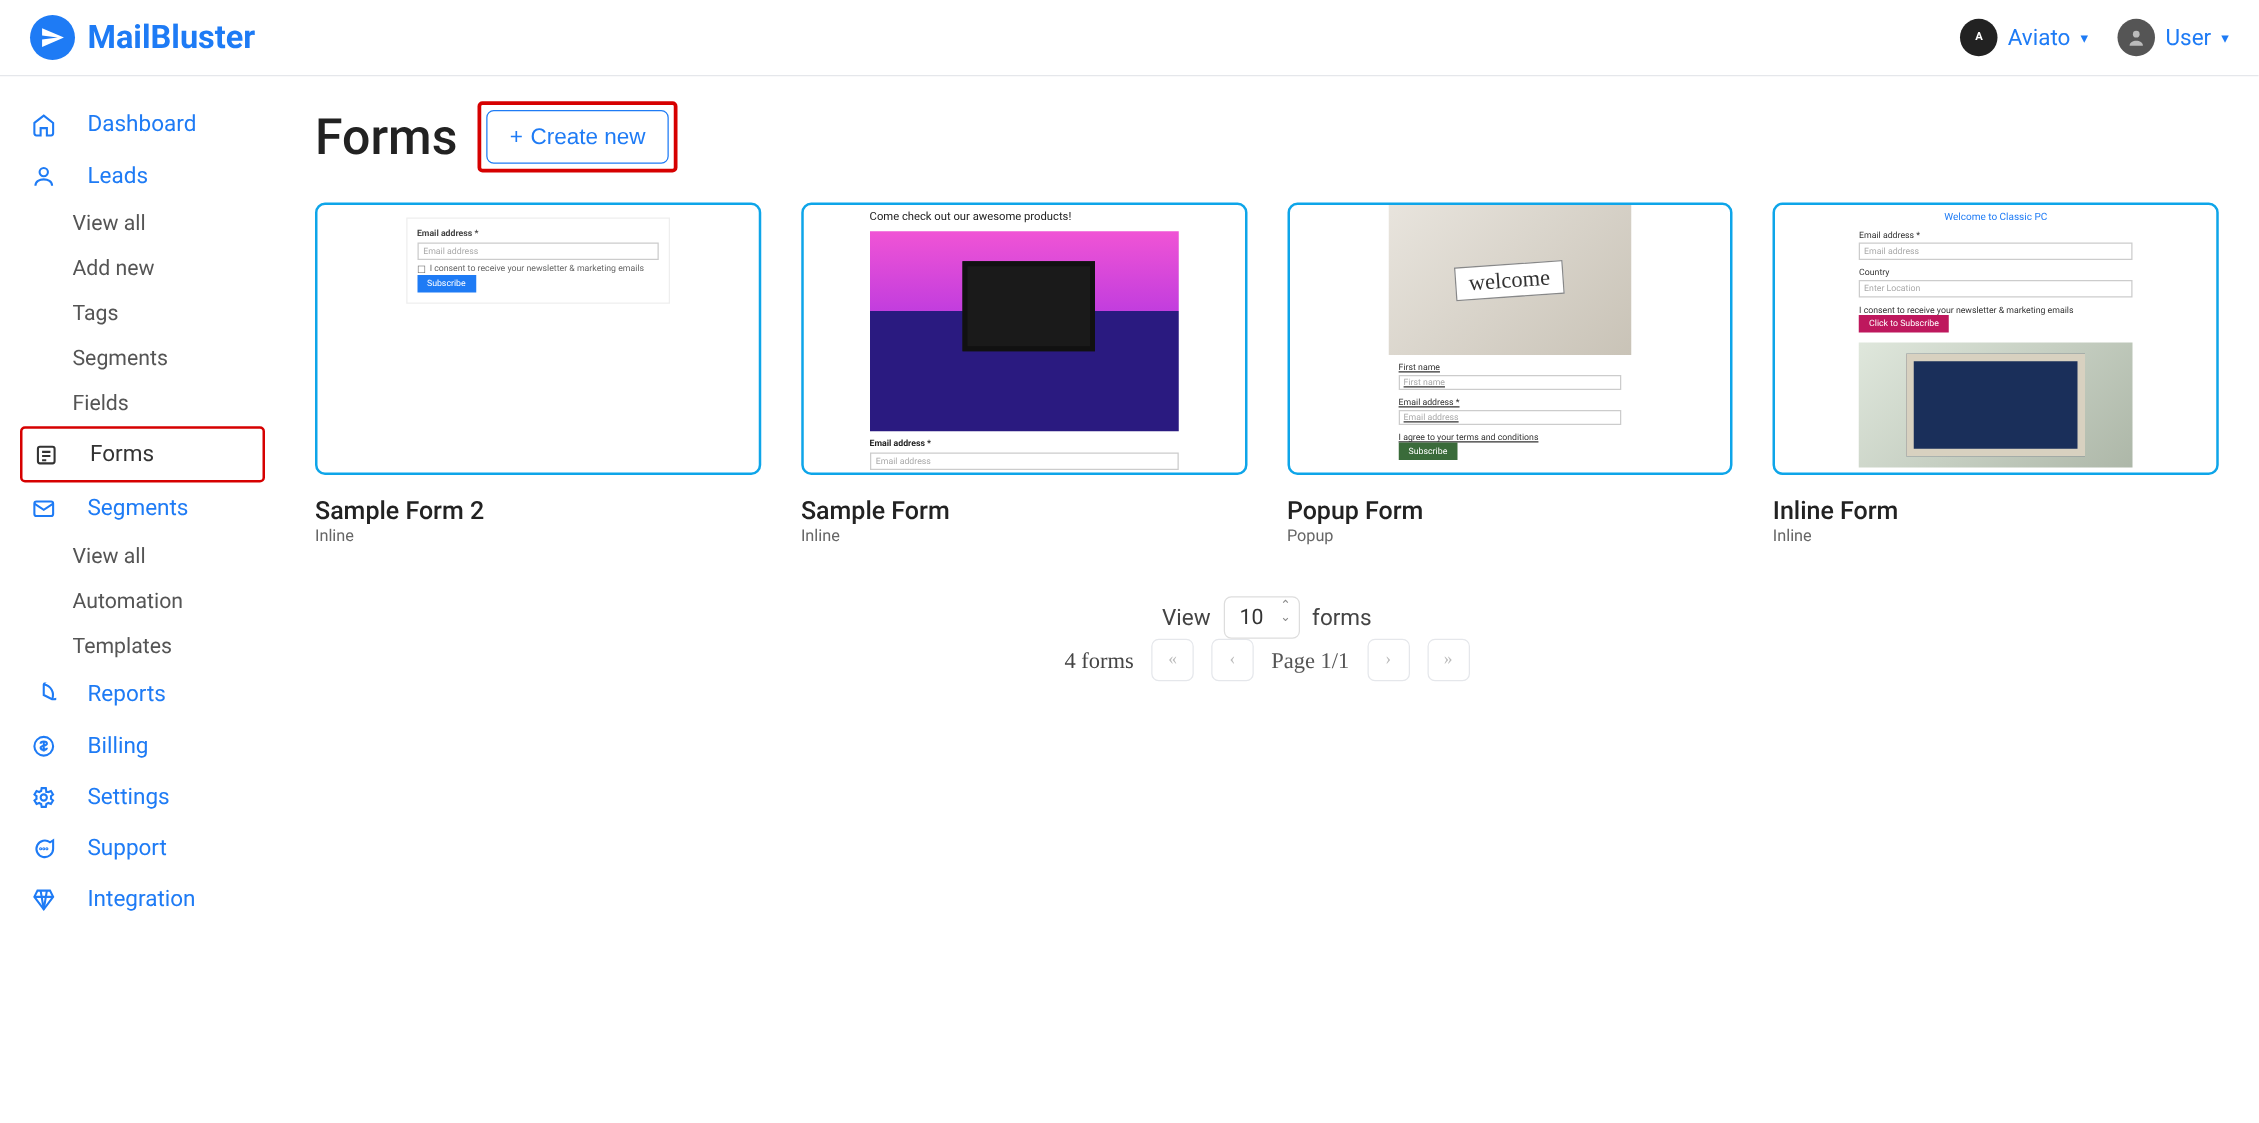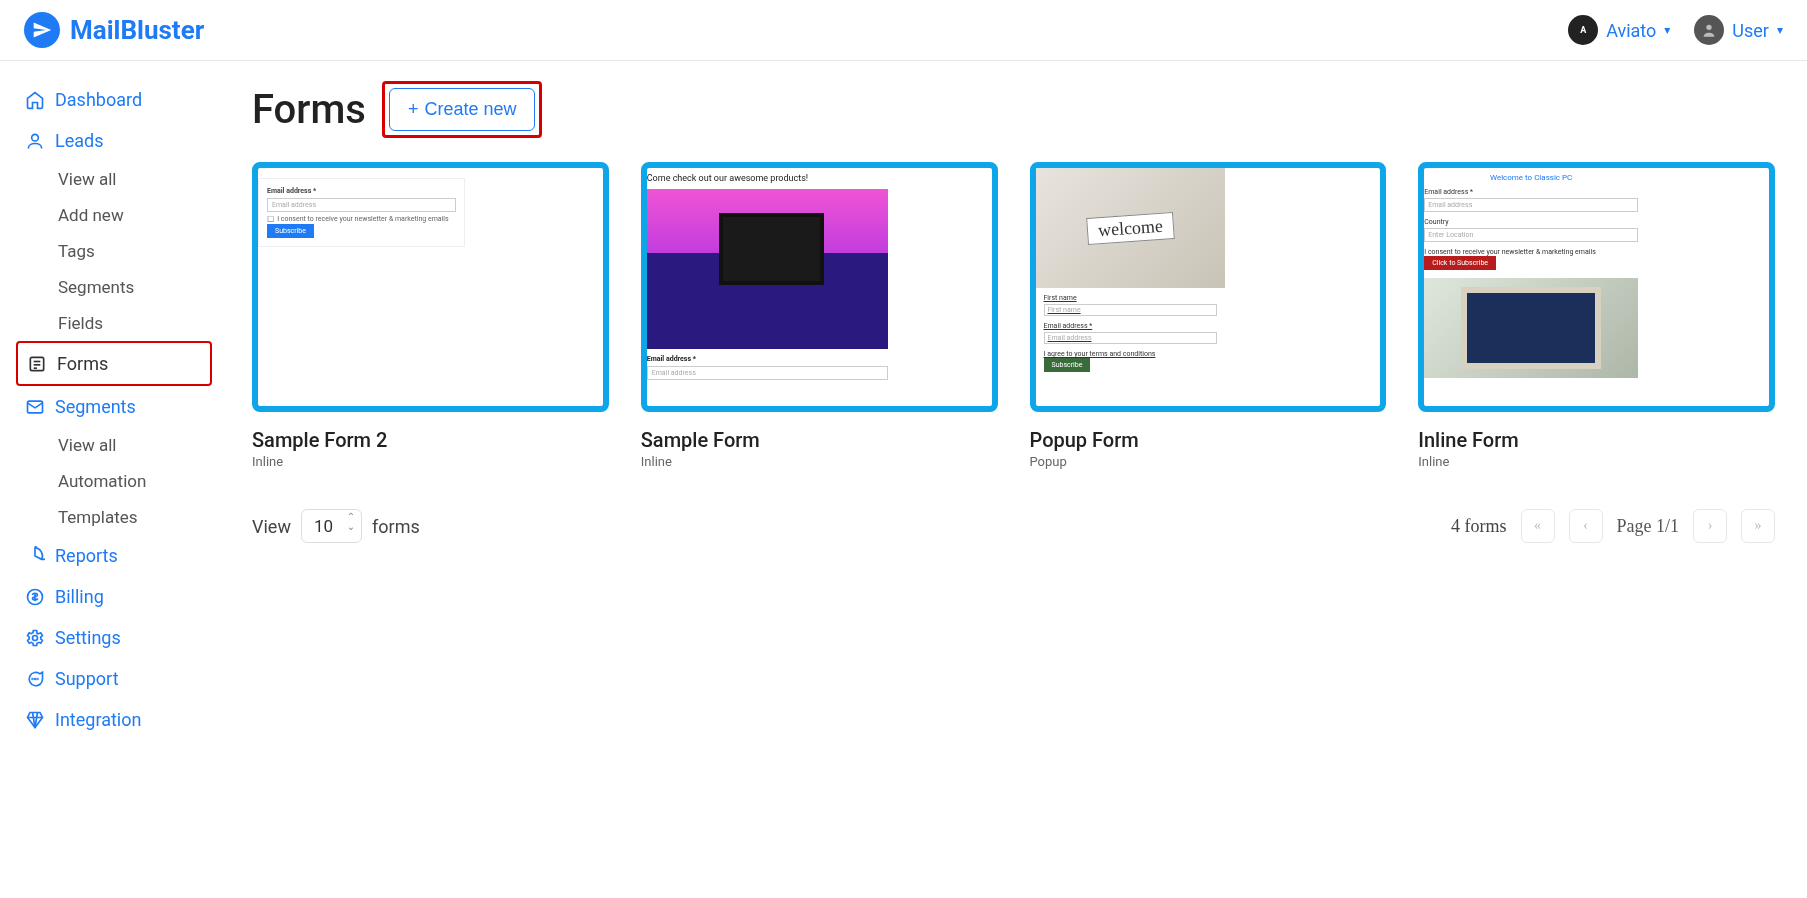--- a/index.html
+++ b/index.html
@@ -55,21 +55,21 @@
   .chev { font-size: 12px; color:#1e7bf5; }
 
   .layout { display: flex; }
   .sidebar {
     width: 220px;
     padding: 18px 8px 18px 16px;
   }
   .side-item {
     display: flex;
     align-items: center;
-    gap: 9px;
+    gap: 24px;
     padding: 10px 8px;
     color: #1e7bf5;
     font-size: 18px;
     cursor: pointer;
   }
   .side-item .icon { width: 22px; display:flex; align-items:center; justify-content:center; }
   .side-sub {
     padding: 8px 8px 8px 42px;
     color: #555;
     font-size: 17px;
@@ -116,27 +116,27 @@
   .cards {
     display: grid;
     grid-template-columns: repeat(4, 1fr);
     gap: 32px;
     margin-bottom: 30px;
   }
   .card {
     cursor: pointer;
   }
   .card-thumb {
-    border: 6px solid #0ea5e9;
+    border: 2px solid #0ea5e9;
     border-radius: 8px;
-    height: 250px;
+    height: 218px;
     overflow: hidden;
     display:flex;
     align-items:flex-start;
-    justify-content:flex-start;
+    justify-content:center;
     background:#fff;
   }
   .card-title {
     margin-top: 16px;
     font-size: 20px;
     font-weight: 500;
     color: #222;
   }
   .card-sub {
     font-size: 13px;
@@ -181,36 +181,37 @@
     display:flex; align-items:center; justify-content:center;
     color:#333; font-family:cursive; font-size:18px;
   }
   .mock3 .photo span { background:#fff; padding:2px 10px; border:1px solid #888; transform:rotate(-4deg); }
   .mock3 .body { padding:6px 8px; font-size:7px;text-decoration:underline; }
   .mock3 .body .inp { border:1px solid #ccc; height:12px; margin:2px 0 6px; width:100%; color:#aaa; font-size:7px; display:flex; align-items:center; padding:0 3px; }
   .mock3 .body .btng { background:#3a6b3a; color:#fff; font-size:7px; padding:3px 8px; display:inline-block; }
   .mock4 { width:62%; margin-top:5px; font-size:8px; }
   .mock4 .hd { color:#1e7bf5; text-align:center; font-size:8px; margin-bottom:6px; }
   .mock4 .inp { border:1px solid #ccc; height:14px; margin:2px 0 6px; width:100%; color:#aaa; font-size:7px; display:flex; align-items:center; padding:0 3px; }
-  .mock4 .btnblue { background:#b91c1c; color:#fff; font-size:7px; padding:3px 8px; display:inline-block; }
+  .mock4 .btnblue { background:#be185d; color:#fff; font-size:7px; padding:3px 8px; display:inline-block; }
   .mock4 .photo {
     margin-top:8px; height:100px; width:100%;
     background: linear-gradient(135deg,#dfe7dc,#adb7a8);
     display:flex; align-items:center; justify-content:center;
   }
   .mock4 .photo::after{
     content:""; width:60%; height:70%;
     background:#1a2f5a; border:6px solid #d8d1c0;
   }
 
   .pager-row {
     display: flex;
     align-items: center;
     justify-content: space-between;
     padding-top: 10px;
+    flex-direction: column;
   }
   .view-ctrl {
     display: flex;
     align-items: center;
     gap: 10px;
     font-size: 18px;
     color: #444;
   }
   .numbox {
     border:1px solid #ddd; border-radius:6px; padding:6px 28px 6px 12px;

